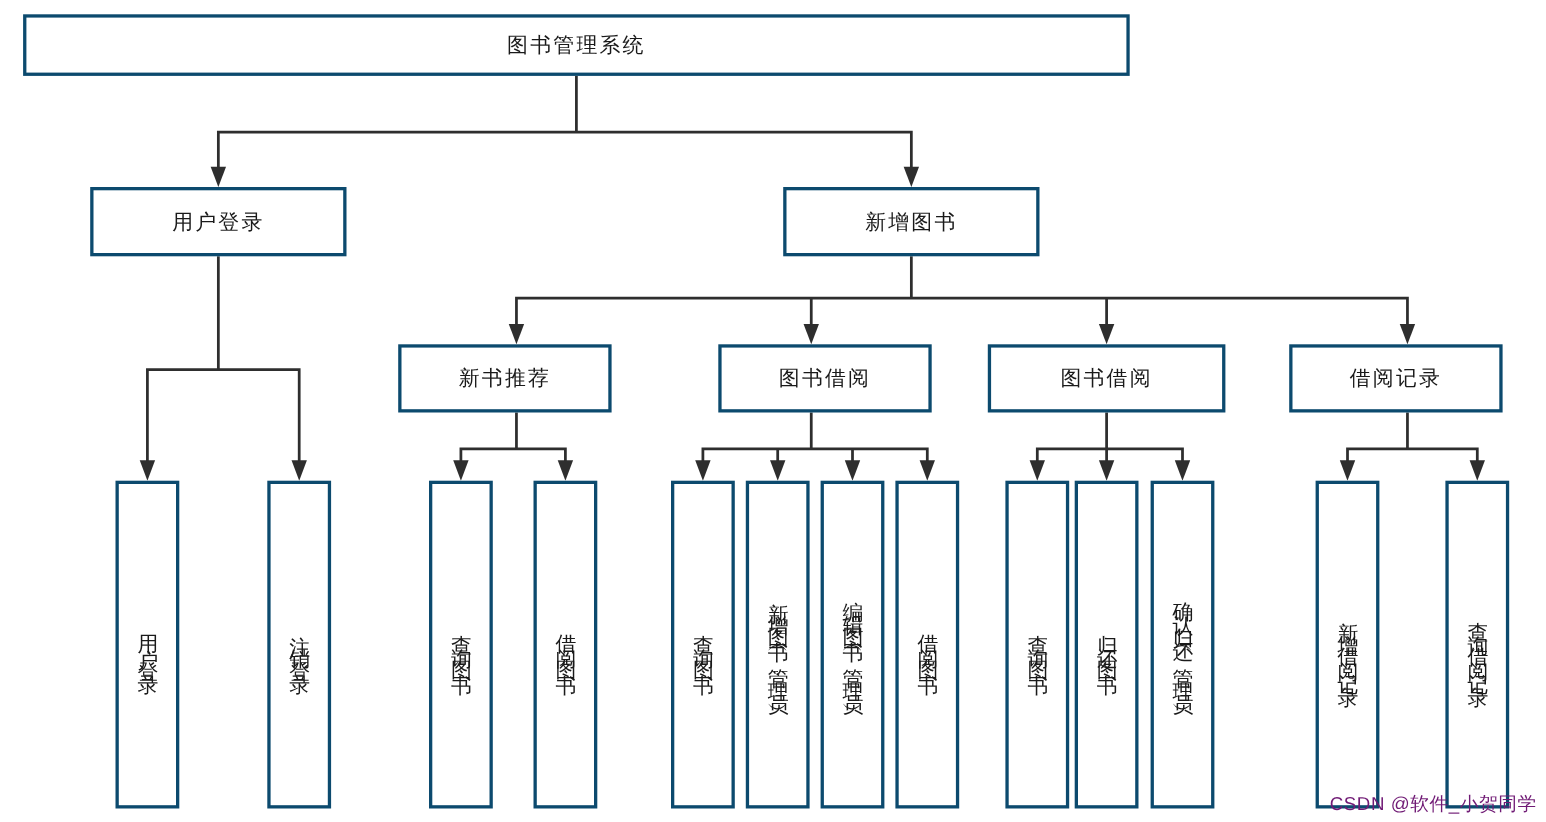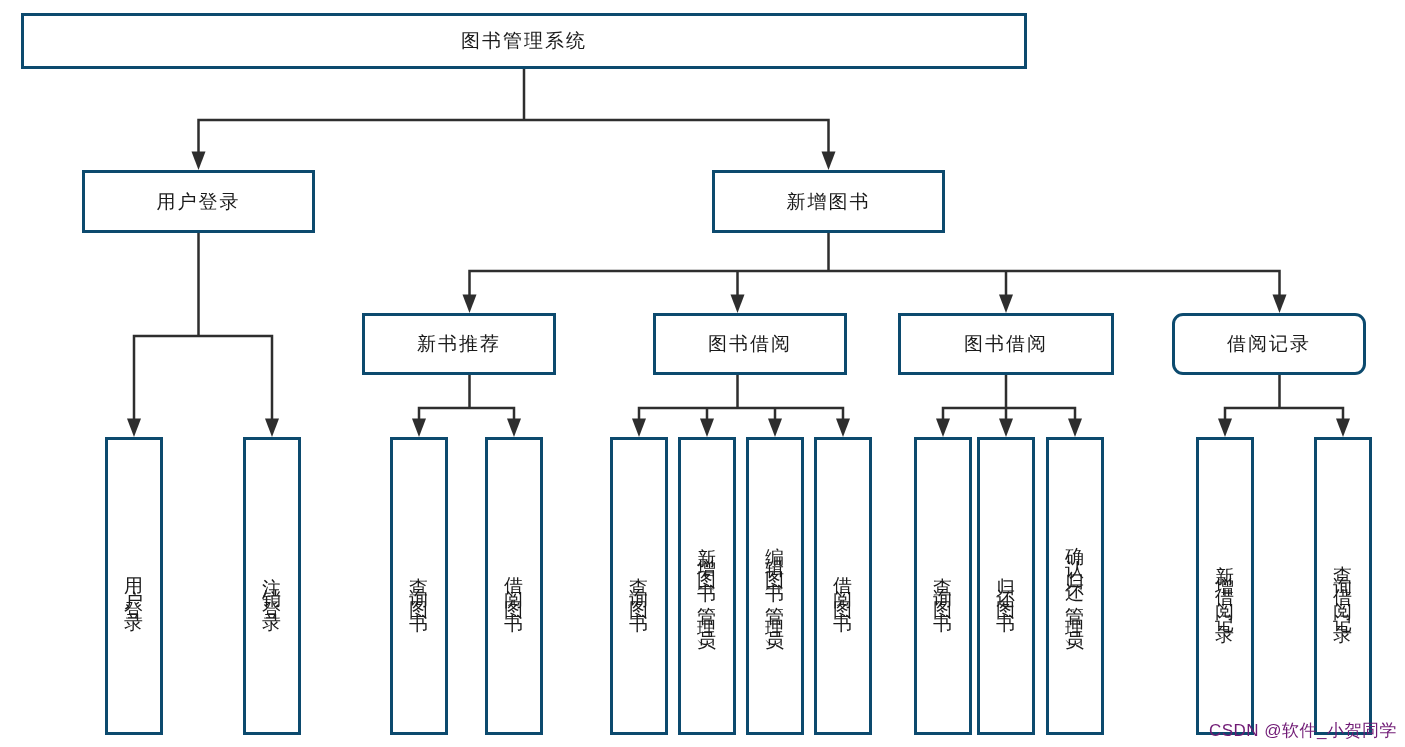--- a/index.html
+++ b/index.html
@@ -39,21 +39,21 @@
     white-space:nowrap;
   }
   
   .root {left:21px;  top:13px;  width:1006px;height:56px;}
   .n2a  {left:82px;  top:170px; width:233px; height:63px;}
   .n2b  {left:712px; top:170px; width:233px; height:63px;}
   .n3   {top:313px;  width:194px;height:62px;}
   .n3a  {left:362px;}
   .n3b  {left:630px;margin-left:23px;}
   .n3c  {left:898px; width:216px;}
-  .n3d  {left:1172px;border-radius:11px;}
+  .n3d  {left:1172px;}
   .l1 {left:105px;} .l2 {left:243px;}
   .l3 {left:390px;} .l4 {left:485px;}
   .l5 {left:610px;} .l6 {left:678px;} .l7 {left:746px;} .l8 {left:814px;}
   .l9 {left:914px;} .l10{left:977px;} .l11{left:1046px;}
   .l12{left:1196px;}.l13{left:1314px;}
 </style>
 </head>
 <body>
 
 <div class="canvas">

